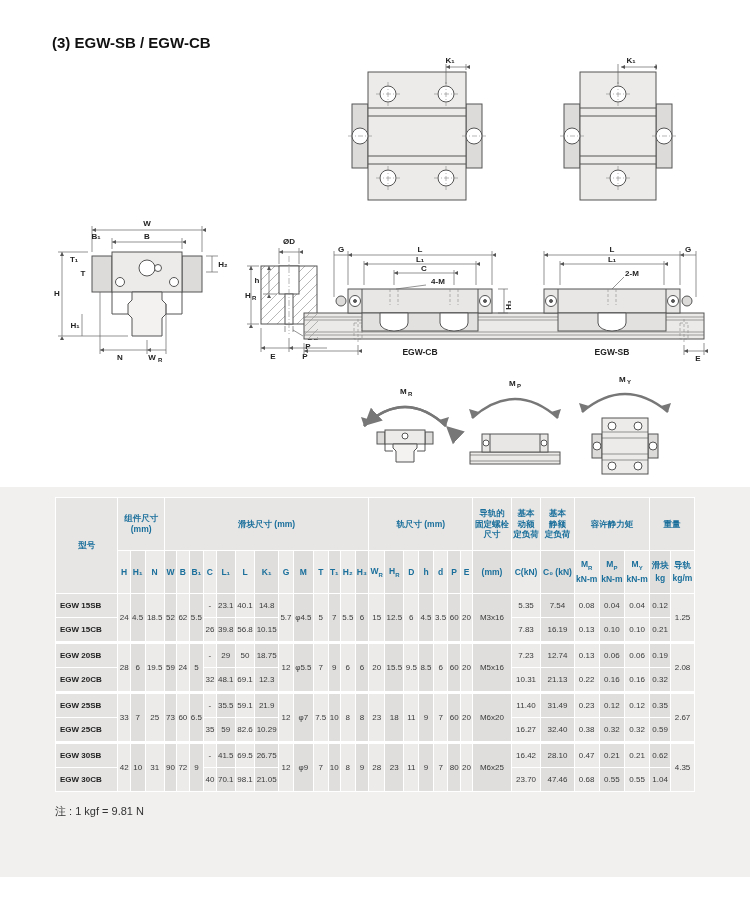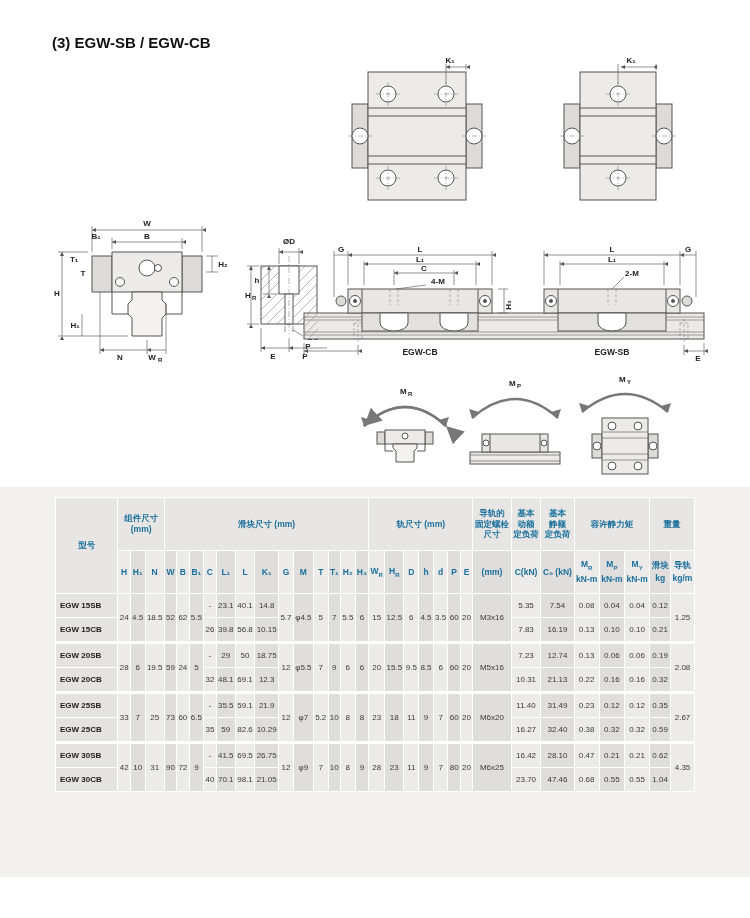--- a/index.html
+++ b/index.html
@@ -567,21 +567,21 @@
               <td rowspan="2" class="ca">25</td>
               <td rowspan="2" class="cb">73</td>
               <td rowspan="2" class="ca">60</td>
               <td rowspan="2" class="cb">6.5</td>
               <td class="ca">-</td>
               <td class="cb">35.5</td>
               <td class="ca">59.1</td>
               <td class="cb">21.9</td>
               <td rowspan="2" class="ca">12</td>
               <td rowspan="2" class="cb">φ7</td>
-              <td rowspan="2" class="ca">5.2</td>
+              <td rowspan="2" class="ca">7.5</td>
               <td rowspan="2" class="cb">10</td>
               <td rowspan="2" class="ca">8</td>
               <td rowspan="2" class="cb">8</td>
               <td rowspan="2" class="ca">23</td>
               <td rowspan="2" class="cb">18</td>
               <td rowspan="2" class="ca">11</td>
               <td rowspan="2" class="cb">9</td>
               <td rowspan="2" class="ca">7</td>
               <td rowspan="2" class="cb">60</td>
               <td rowspan="2" class="ca">20</td>
@@ -652,16 +652,17 @@
               <td class="cb">21.05</td>
               <td class="ca">23.70</td>
               <td class="cb">47.46</td>
               <td class="ca">0.68</td>
               <td class="cb">0.55</td>
               <td class="ca">0.55</td>
               <td class="cb">1.04</td>
             </tr>
           </tbody>
       </table>
+      <div class="note">注 : 1 kgf = 9.81 N</div>
     </div>
   </div>
 
 </div>
 
 </body></html>

